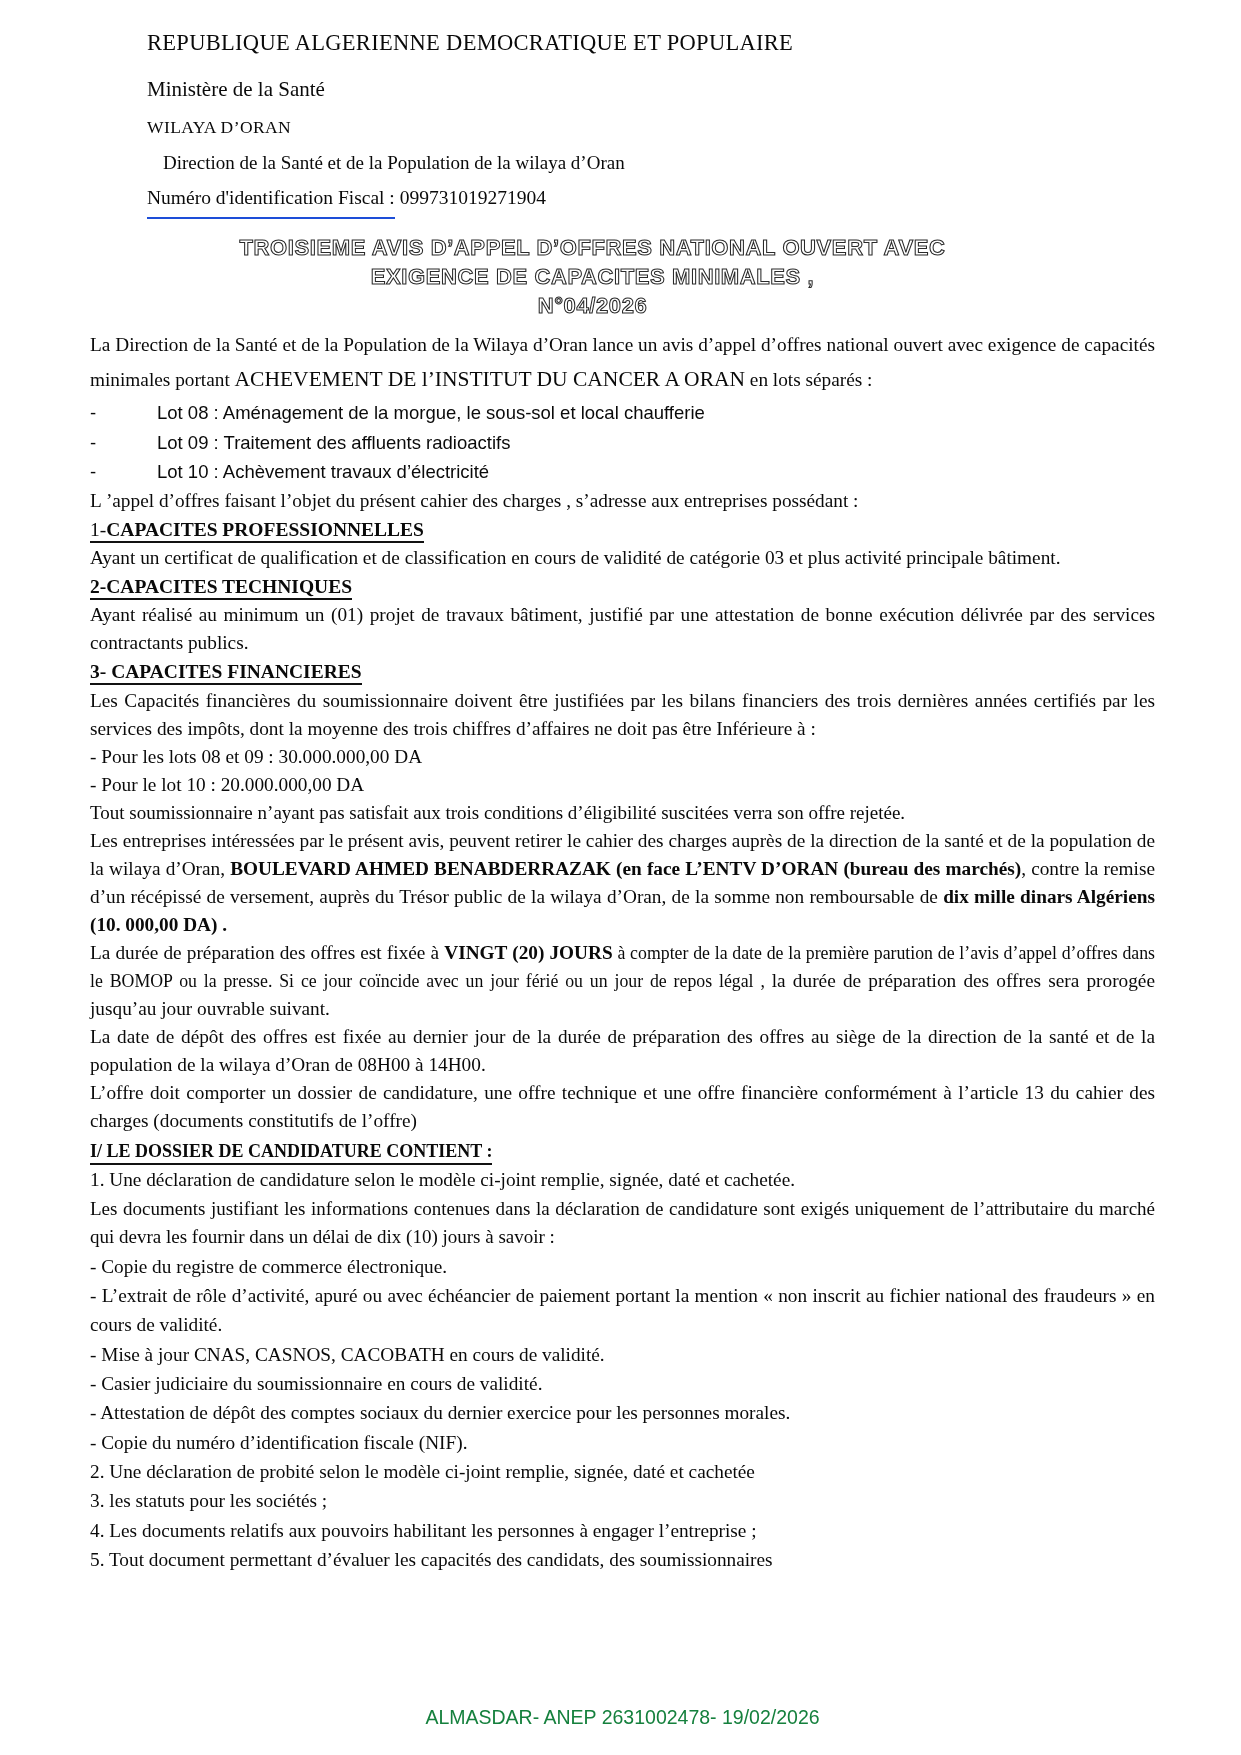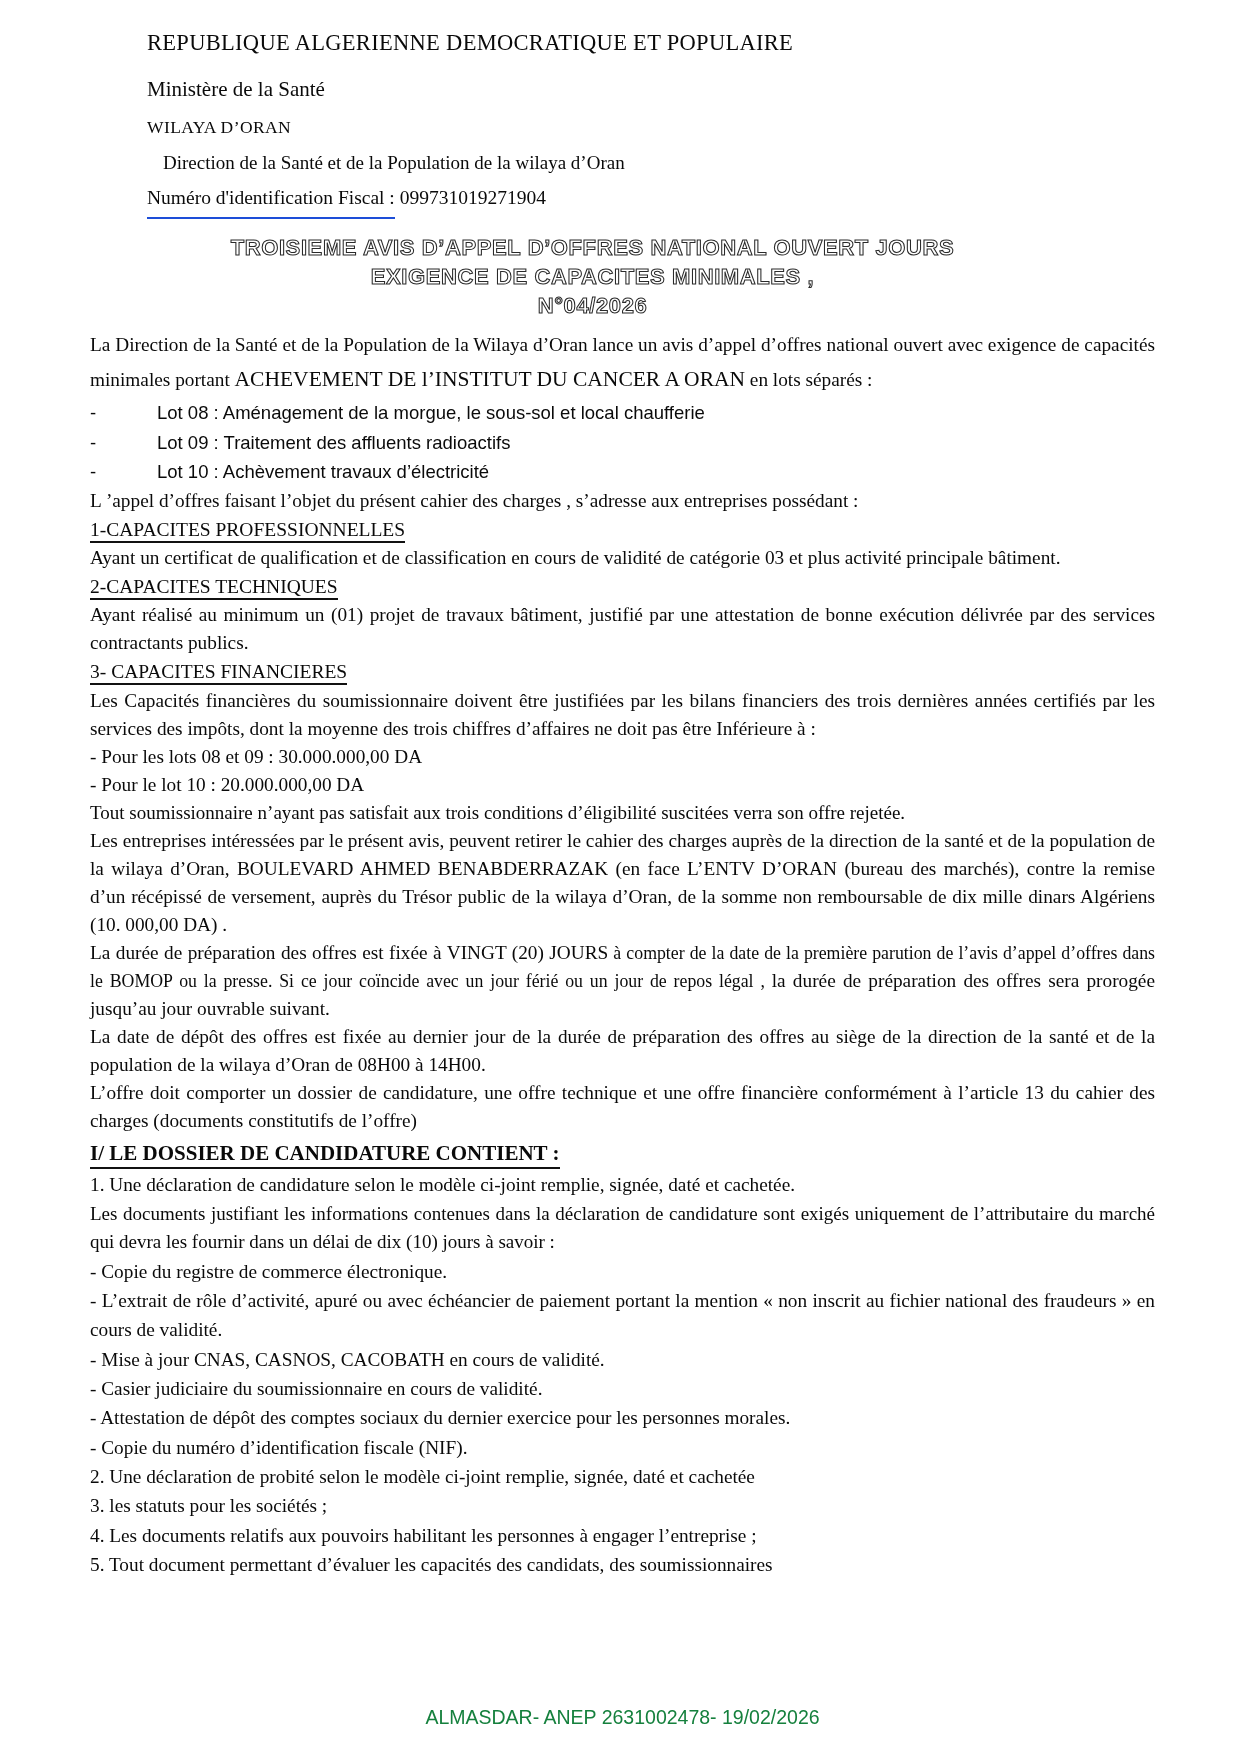--- a/index.html
+++ b/index.html
@@ -30,24 +30,24 @@
   }
   
   .para { font-size:19.3px; line-height:1.45; text-align:justify; }
   .intro { line-height:1.72; }
   .big-caps { font-size:21.5px; }
   .lots { font-family:"Liberation Sans", sans-serif; font-size:18.5px; }
   .lot-row { display:flex; line-height:1.6; }
   .lot-dash { width:67px; }
   .sec-head { font-size:19.5px; line-height:1.5; }
   .sec-head .underlined { border-bottom:2px solid #111; padding-bottom:1px; }
-  .bold { font-weight:normal; }
+  .bold { font-weight:bold; }
   .bold-para { font-weight:normal; font-size:19px; line-height:1.5; text-align:justify; }
   .sm { font-size:17.8px; }
-  .dossier-head { font-size:21px; font-weight:bold; line-height:1.6; margin-top:2px; }
+  .dossier-head { font-size:18px; font-weight:bold; line-height:1.6; margin-top:2px; }
   .dossier-head .underlined { border-bottom:2.4px solid #111; padding-bottom:2px; }
   .list-para { font-size:19.3px; line-height:1.52; text-align:justify; }
   
   .footer {
     margin-top:auto; text-align:center;
     font-family:"Liberation Sans", sans-serif; font-size:19.5px; color:#15803d;
   }
 </style>
 </head>
 <body>
@@ -57,21 +57,21 @@
   <div class="hdr-ministry">Ministère de la Santé</div>
   <div class="hdr-wilaya">WILAYA D’ORAN</div>
   <div class="hdr-direction">Direction de la Santé et de  la Population de la wilaya d’Oran</div>
   <div class="hdr-nif">
     <span class="nif-label">Numéro d'identification Fiscal :</span>
     <span>099731019271904</span>
   </div>
 </header>
 
 <div class="title-block">
-  <div class="title-line">TROISIEME AVIS D’APPEL D’OFFRES NATIONAL OUVERT JOURS</div>
+  <div class="title-line">TROISIEME AVIS D’APPEL D’OFFRES NATIONAL OUVERT AVEC</div>
   <div class="title-line">EXIGENCE DE CAPACITES MINIMALES ,</div>
   <div class="title-line">N°04/2026</div>
 </div>
 
 <main>
 
   <p class="para intro"><span>La Direction de la Santé et de la Population de la Wilaya d’Oran lance un avis d’appel d’offres  national ouvert avec exigence de capacités minimales portant </span><span class="big-caps">ACHEVEMENT DE l’INSTITUT DU CANCER A ORAN</span><span> en lots séparés :</span></p>
 
   <div class="lots">
     <div class="lot-row">

